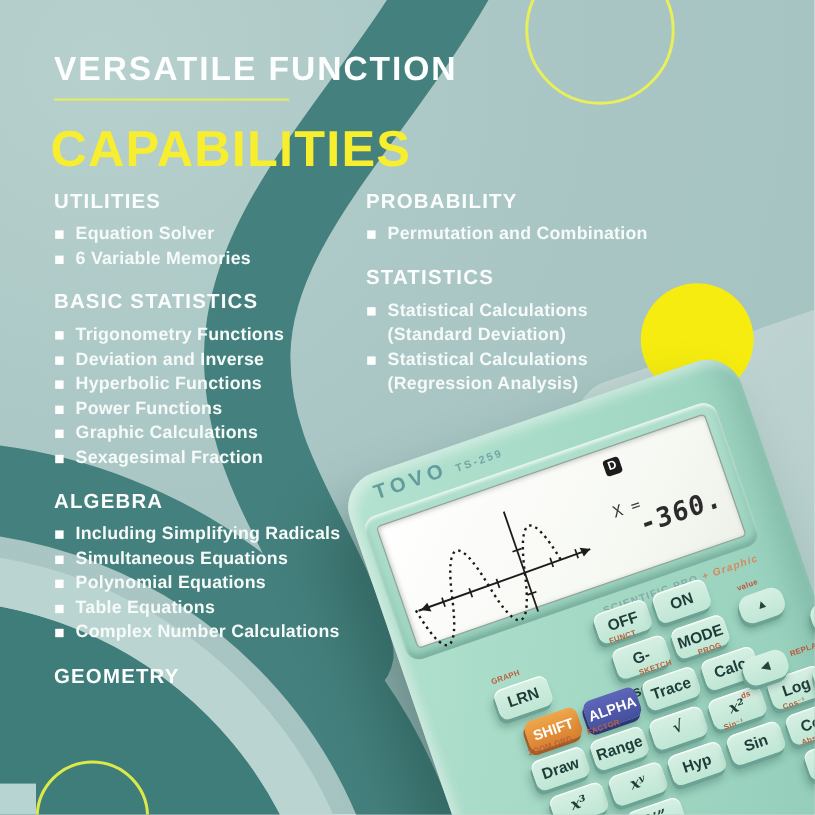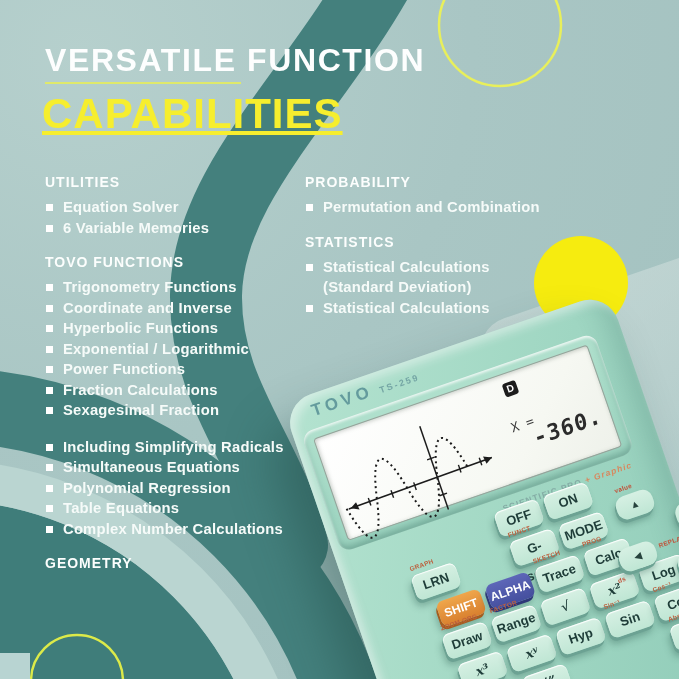--- a/index.html
+++ b/index.html
@@ -8,29 +8,29 @@
     background:radial-gradient(circle at 12% 8%, #b6d0cd 0%, #a9c6c4 45%, #a2c1bf 100%);}
   .bg-svg{position:absolute;left:0;top:0;z-index:1;}
   .backdrop{position:absolute;left:470px;top:330px;width:430px;height:320px;
     transform:rotate(-19deg);transform-origin:0 0;border-radius:36px;z-index:2;
     background:linear-gradient(160deg, rgba(210,224,222,.62), rgba(210,224,222,.12));}
   .yellow-dot{position:absolute;left:534px;top:236px;width:94px;height:94px;border-radius:50%;
     background:#f6ec0f;z-index:3;}
 
   
   .content{position:absolute;inset:0;z-index:5;color:#fcfefd;}
-  .kicker{position:absolute;left:45px;top:42px;font-size:32px;font-weight:700;
+  .kicker{position:absolute;left:45px;top:42px;font-size:28px;font-weight:700;
     letter-spacing:1.6px;color:#fdfefe;}
   .rule{position:absolute;left:45px;top:82px;width:196px;height:2px;background:#dfe96b;}
-  .big-title{position:absolute;left:42px;top:90px;font-size:42px;font-weight:700;
-    letter-spacing:1px;color:#f6ee2e;text-decoration:underline;}
+  .big-title{position:absolute;left:42px;top:100px;font-size:42px;font-weight:700;
+    letter-spacing:1px;color:#f6ee2e;}
   .col{position:absolute;top:158px;}
   .col-left{left:45px;width:262px;}
   .col-right{left:305px;width:300px;}
-  .sec-h{font-size:14px;font-weight:700;letter-spacing:1px;margin:16px 0 7px 0;}
+  .sec-h{font-size:17px;font-weight:700;letter-spacing:1px;margin:0 0 7px 0;}
   .sec-list{list-style:none;margin:0 0 16px 0;padding:0;}
   .sec-list li{position:relative;padding-left:18px;font-size:14.8px;font-weight:700;
     letter-spacing:.2px;line-height:20.5px;color:#f6fbf9;}
   .sec-list li::before{content:'';position:absolute;left:1px;top:7px;width:7px;height:7px;background:#fff;}
 
   
   .calc{position:absolute;left:282px;top:404px;width:345px;height:480px;z-index:4;
     transform:rotate(-19deg);transform-origin:0 0;border-radius:30px;
     background:linear-gradient(115deg,#b4e3d0 0%,#9fd6c2 55%,#8ecab7 100%);
     box-shadow:-28px 26px 48px rgba(30,72,66,.42), inset 5px 6px 10px rgba(255,255,255,.45),
@@ -163,53 +163,51 @@
     <div class="col col-left" id="col-left">
         <div class="sec-h">UTILITIES</div>
         <ul class="sec-list">
           <li>
             <div>Equation Solver</div>
           </li>
           <li>
             <div>6 Variable Memories</div>
           </li>
         </ul>
-        <div class="sec-h">TOVO FUNCTIONS</div>
+        <div class="sec-h">BASIC STATISTICS</div>
         <ul class="sec-list">
           <li>
             <div>Trigonometry Functions</div>
           </li>
           <li>
-            <div>Coordinate and Inverse</div>
+            <div>Deviation and Inverse</div>
           </li>
           <li>
             <div>Hyperbolic Functions</div>
           </li>
           <li>
-            <div>Exponential / Logarithmic</div>
-          </li>
-          <li>
             <div>Power Functions</div>
           </li>
           <li>
-            <div>Fraction Calculations</div>
+            <div>Graphic Calculations</div>
           </li>
           <li>
             <div>Sexagesimal Fraction</div>
           </li>
         </ul>
+        <div class="sec-h">ALGEBRA</div>
         <ul class="sec-list">
           <li>
             <div>Including Simplifying Radicals</div>
           </li>
           <li>
             <div>Simultaneous Equations</div>
           </li>
           <li>
-            <div>Polynomial Regression</div>
+            <div>Polynomial Equations</div>
           </li>
           <li>
             <div>Table Equations</div>
           </li>
           <li>
             <div>Complex Number Calculations</div>
           </li>
         </ul>
         <div class="sec-h">GEOMETRY</div>
       </div>
@@ -221,18 +219,19 @@
           </li>
         </ul>
         <div class="sec-h">STATISTICS</div>
         <ul class="sec-list">
           <li>
             <div>Statistical Calculations</div>
             <div>(Standard Deviation)</div>
           </li>
           <li>
             <div>Statistical Calculations</div>
+            <div>(Regression Analysis)</div>
           </li>
         </ul>
       </div>
   </div>
 
 </div>
 
 </body></html>

